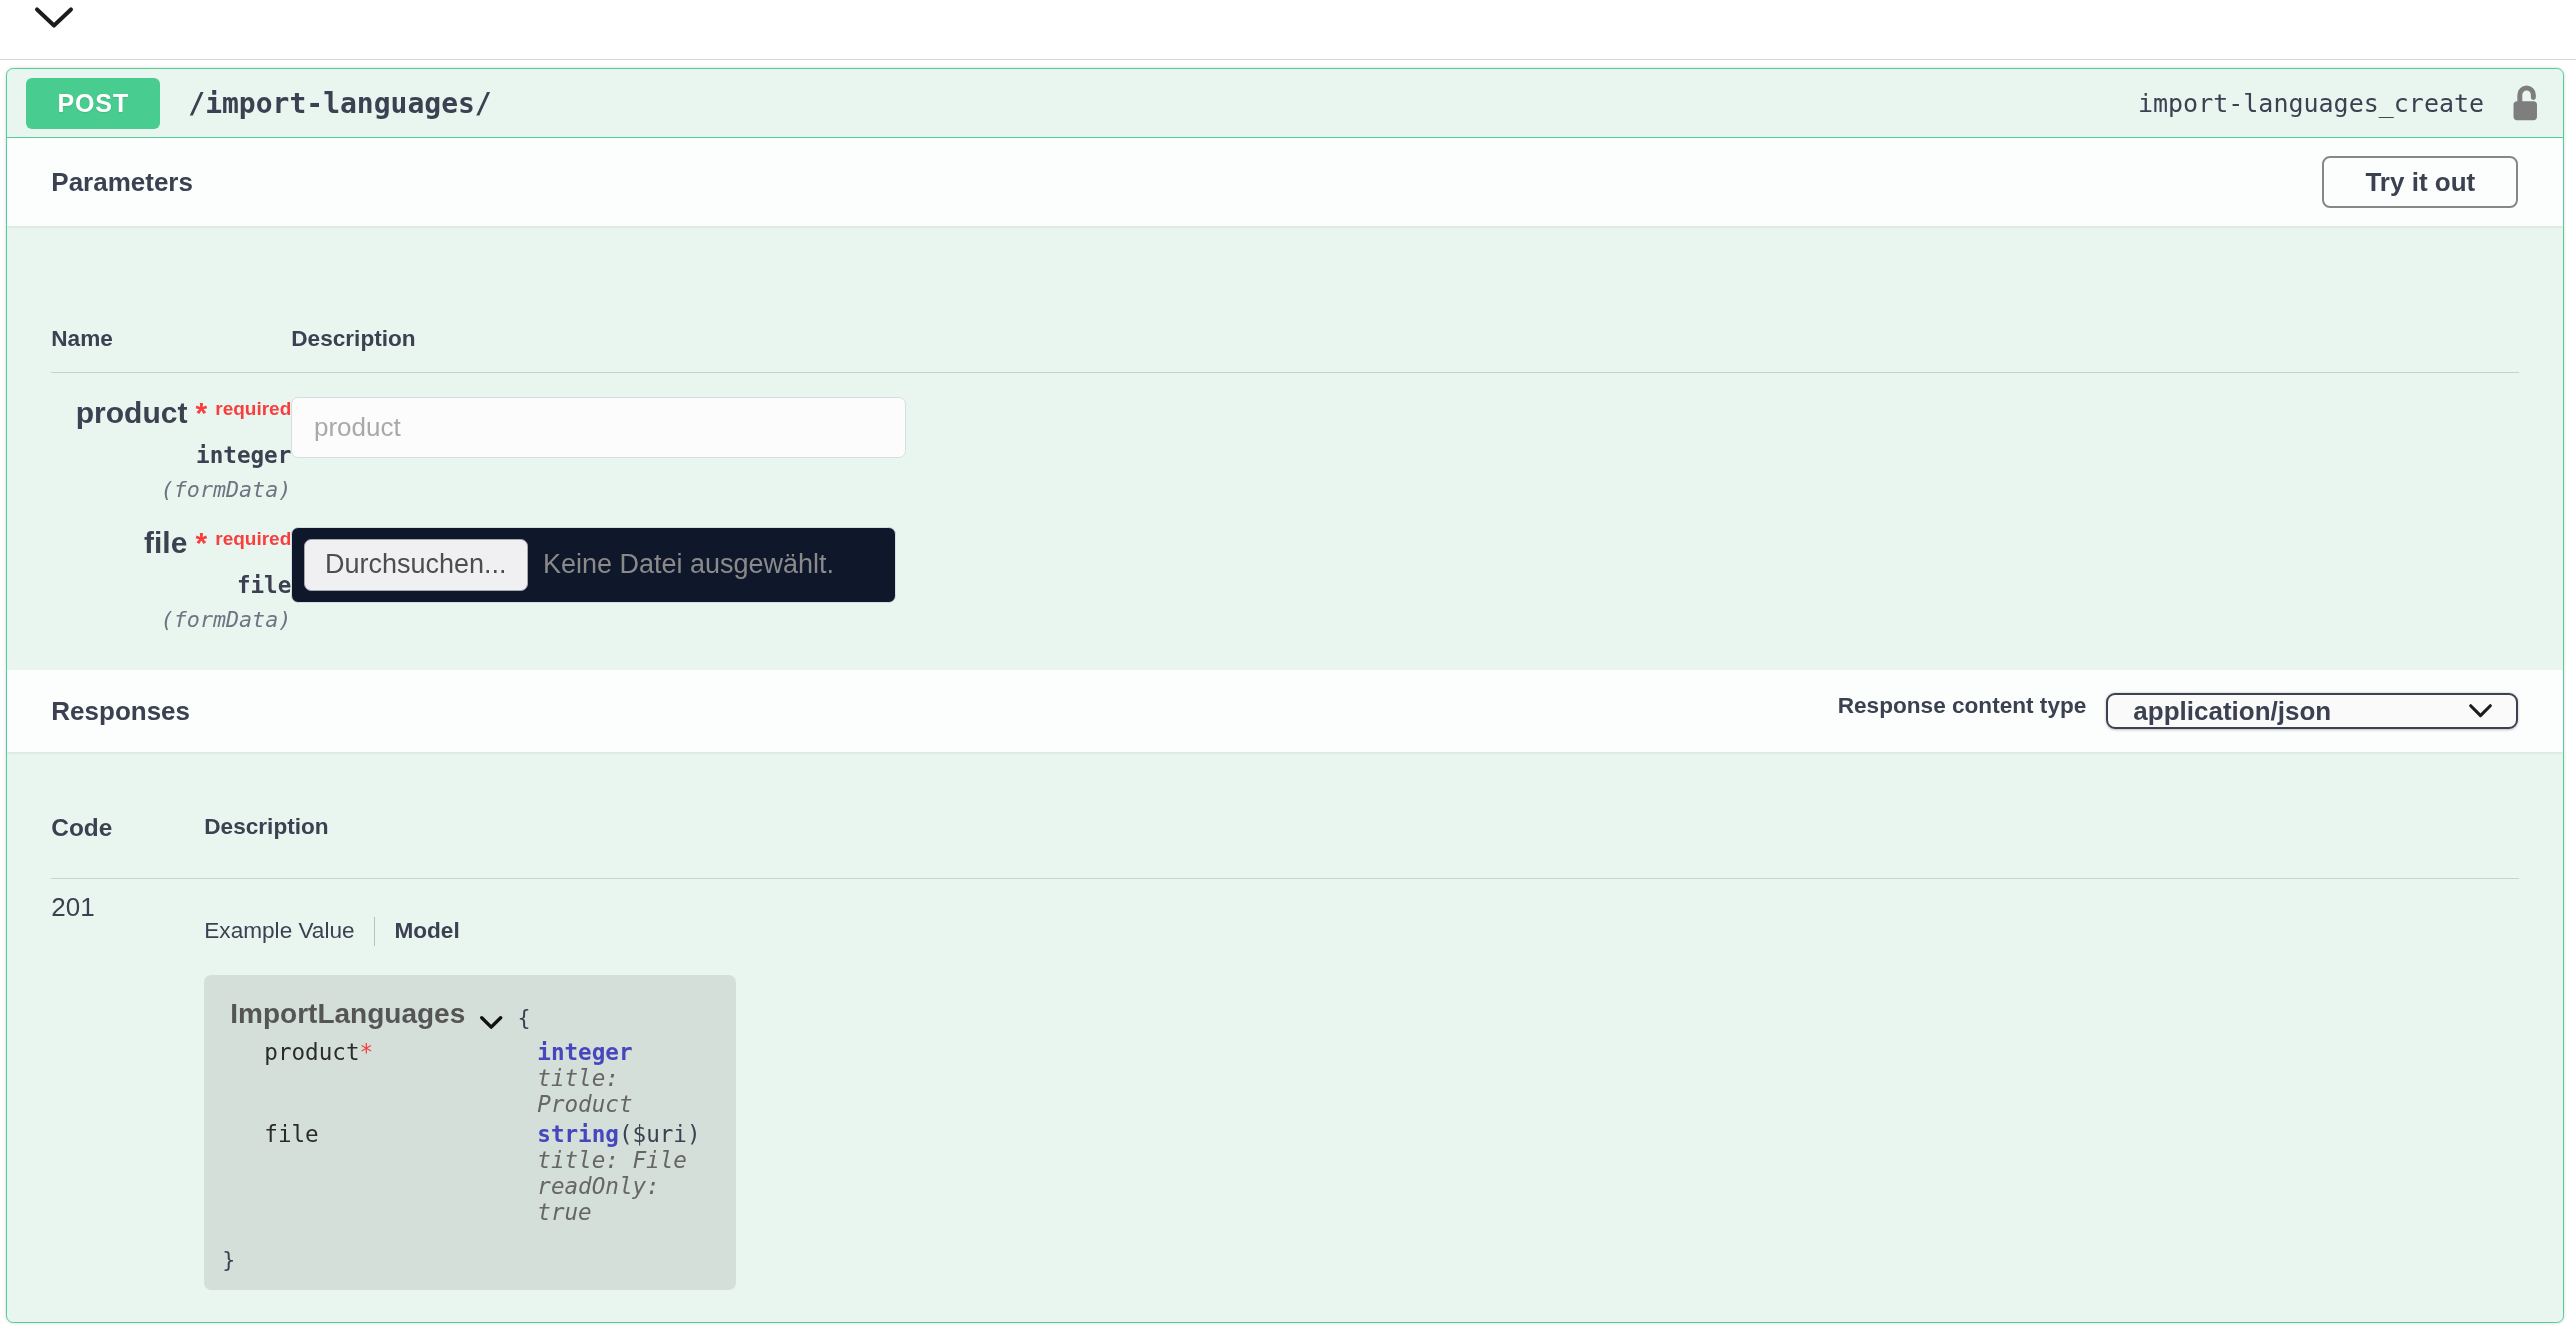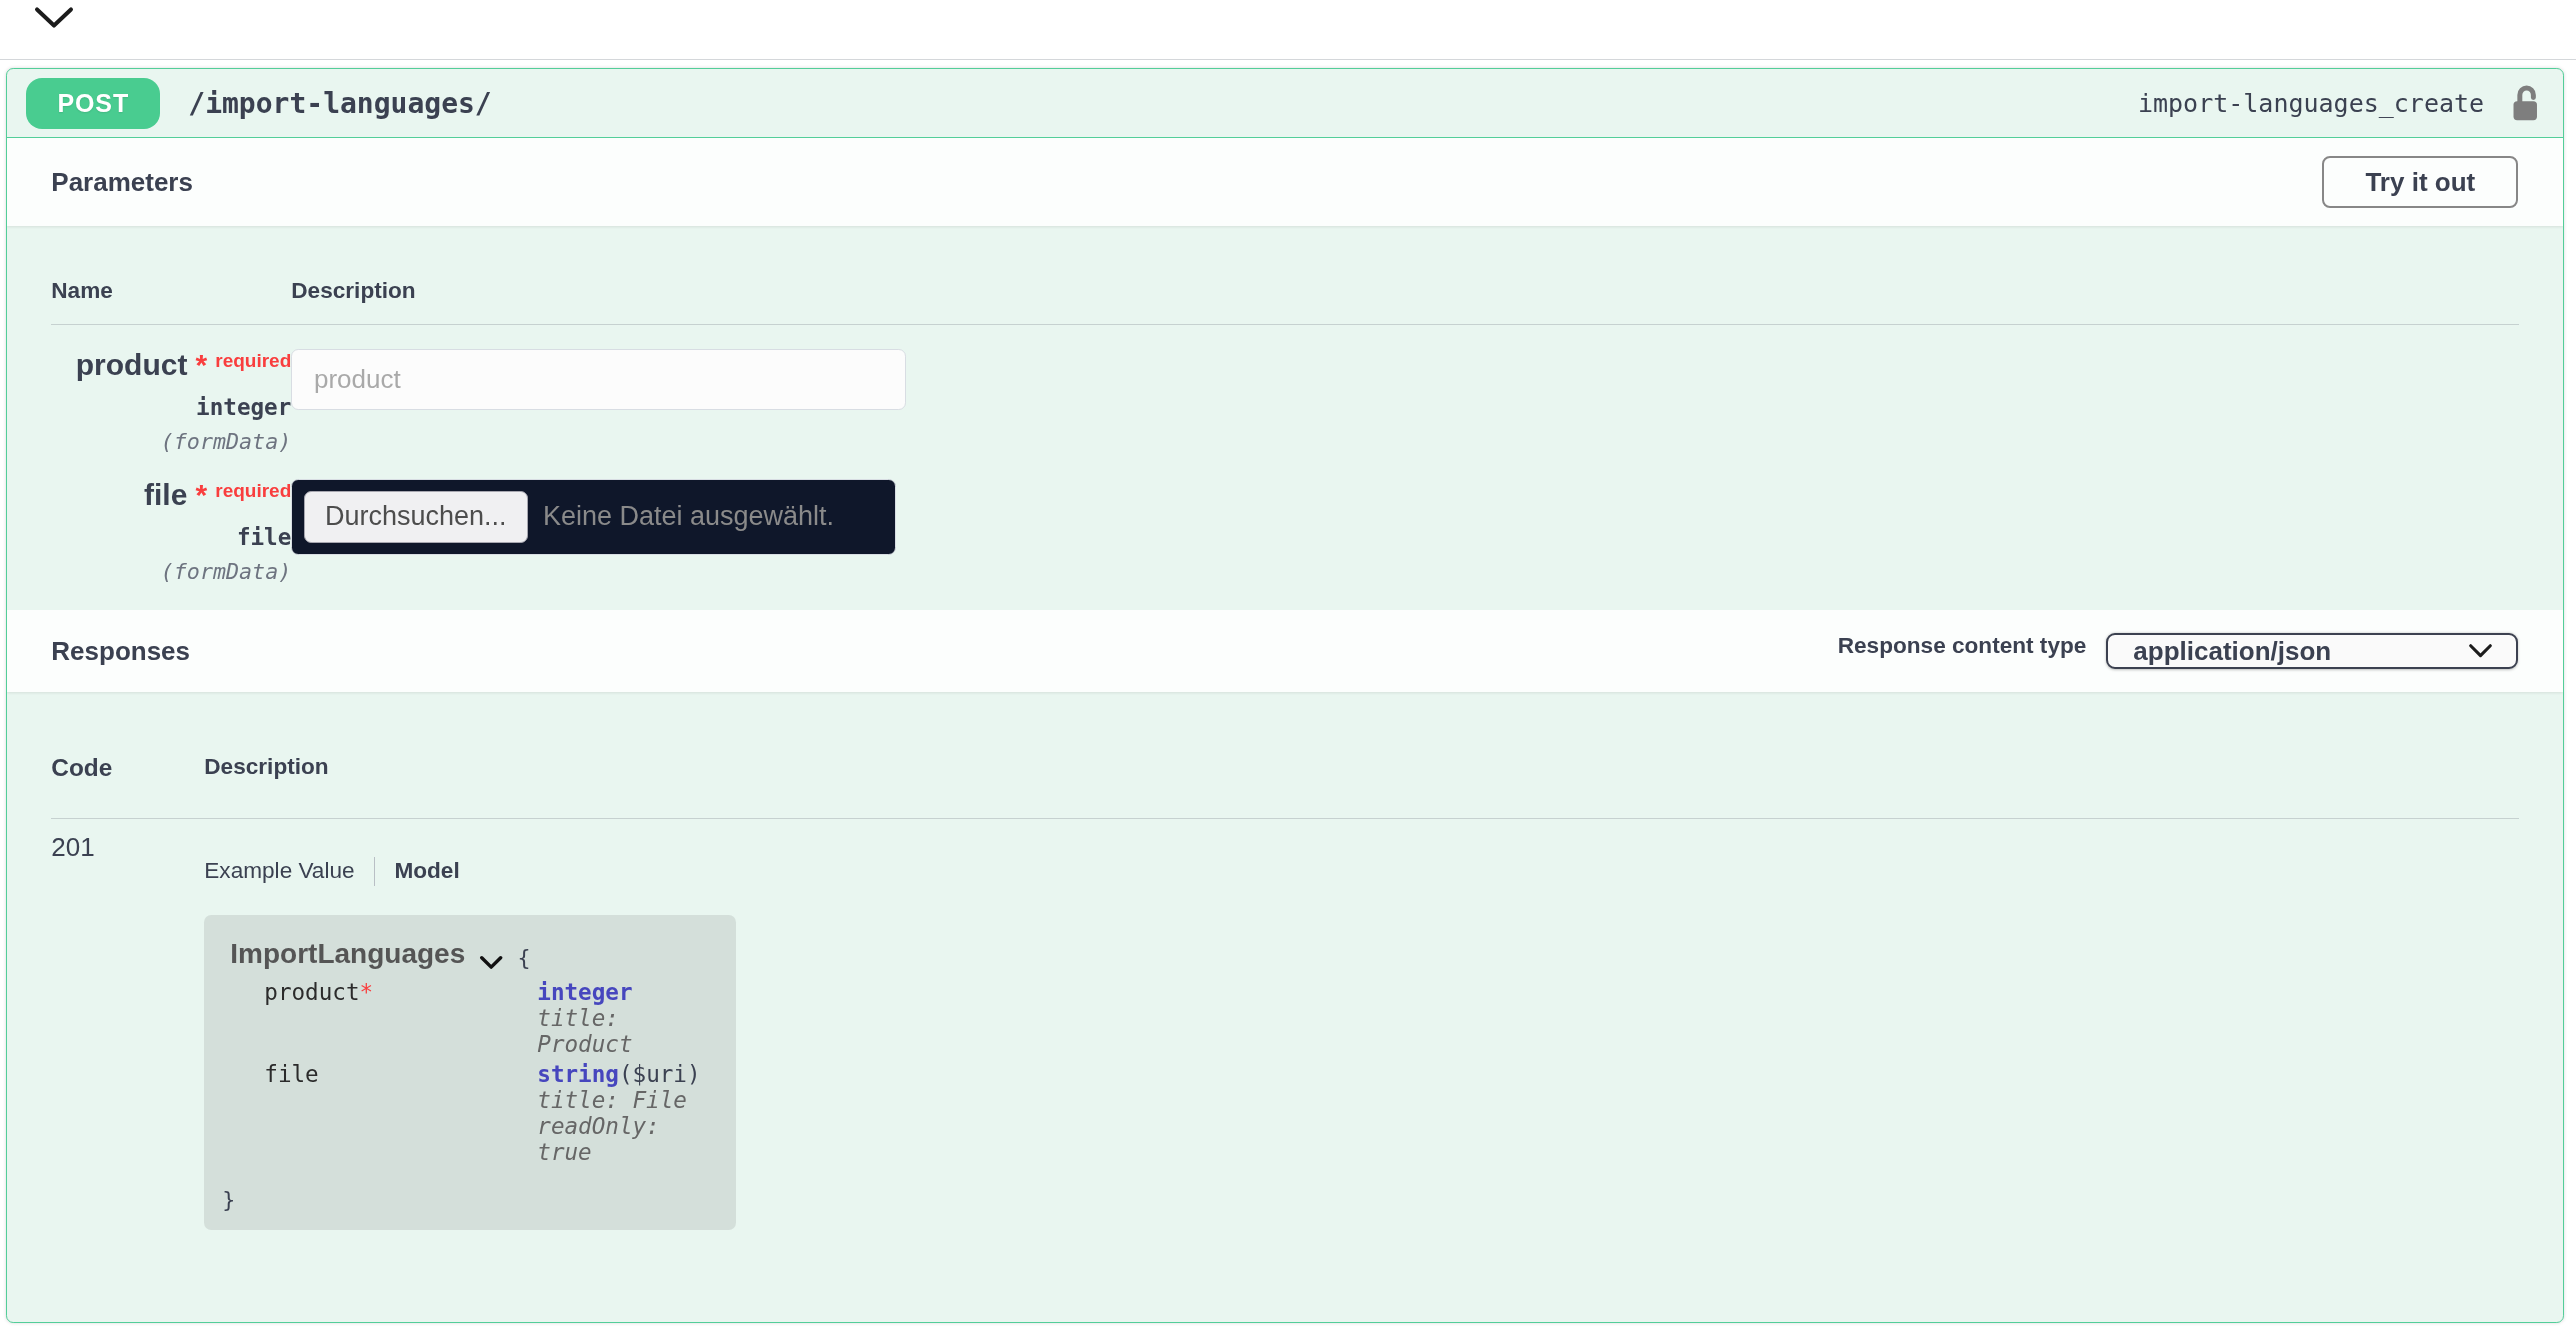--- a/index.html
+++ b/index.html
@@ -56,21 +56,21 @@
     display: inline-block;
     width: 134px;
     height: 51px;
     line-height: 51px;
     text-align: center;
     background: #49cc90;
     color: #ffffff;
     font-size: 25px;
     font-weight: 700;
     letter-spacing: 0.9px;
-    border-radius: 16px;
+    border-radius: 6px;
     text-shadow: 0 0.9px 1.8px rgba(0,0,0,.1);
   }
   .summary-path {
     margin-left: 28px;
     font-size: 28px;
     font-weight: 700;
     color: #3b4151;
   }
   .summary-opid {
     margin-left: auto;
@@ -121,21 +121,21 @@
     justify-content: space-between;
     padding: 0 23.5px 0 25px;
     font-size: 26px;
     font-weight: 700;
     color: #3b4151;
     cursor: pointer;
     box-shadow: 0 0.9px 2.7px rgba(0,0,0,.25);
   }
 
   
-  .params-body { height: 384px; padding: 52px 44px 0; }
+  .params-body { height: 444px; padding: 100px 44px 0; }
   .thead { display: flex; font-size: 22.6px; font-weight: 700; color: #3b4151; }
   .name-col { width: 240px; }
   .code-col { width: 153px; font-size: 24.4px; }
   .table-divider { border-bottom: 1.8px solid rgba(59,65,81,.2); margin-top: 20px; }
 
   .param-row { display: flex; margin-top: 23.5px; }
   .param-row + .param-row { margin-top: 25px; }
   .param-label { width: 240px; flex: none; text-align: right; }
   .pname { font-size: 30px; font-weight: 700; line-height: 32.5px; color: #3b4151; }
   .req-star { color: #f93e3e; margin-left: 8.1px; }

